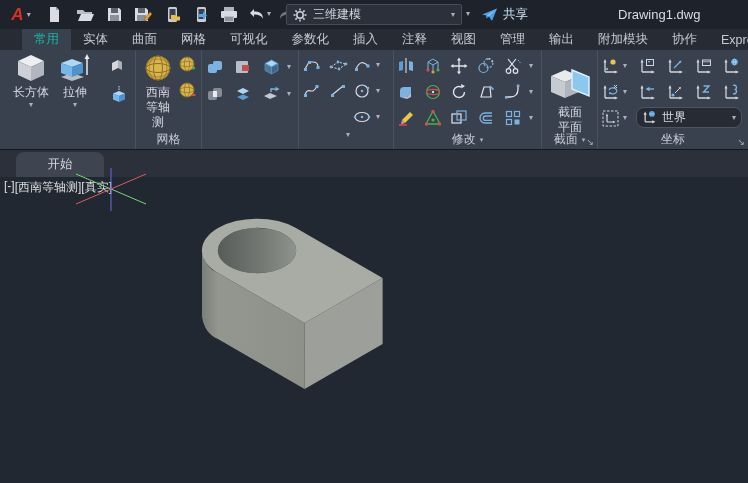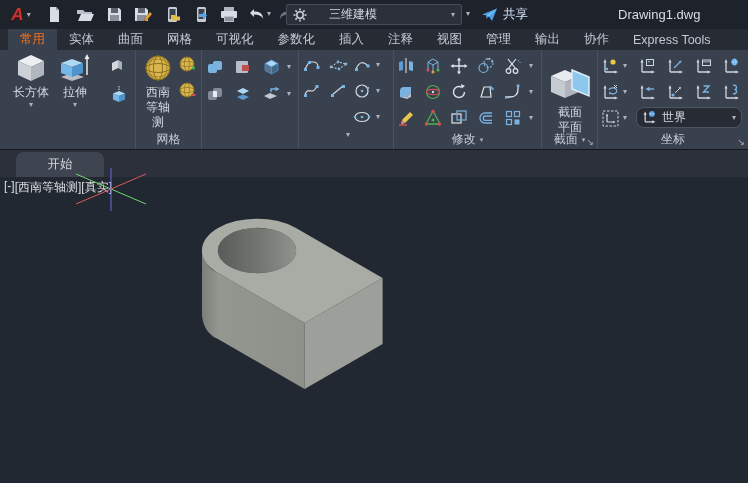--- a/index.html
+++ b/index.html
@@ -9,29 +9,29 @@
   svg{display:block}
   
   .titlebar{position:absolute;left:0;top:0;width:748px;height:29px;background:#1d222b;}
   .appbtn{position:absolute;left:2px;top:2px;width:38px;height:25px;display:flex;align-items:center;justify-content:center;gap:3px;cursor:pointer;}
   .alogo{font-weight:bold;font-size:17px;font-style:italic;color:#c9342f;text-shadow:0 1px 1px #5c0f0d;}
   .caret{color:#aab1bd;font-size:8px;line-height:1;}
   .dc::after{content:"▾";}
   .dl::after{content:"↘";}
   .qat{position:absolute;top:3px;width:24px;height:22px;display:flex;align-items:center;justify-content:center;cursor:pointer;border-radius:2px;}
   .qat.dim{opacity:.45;}
-  .ws{position:absolute;left:286px;top:4px;width:176px;height:21px;background:#2b303a;border:1px solid #454c59;border-radius:2px;display:flex;align-items:center;gap:22px;padding:0 6px;box-sizing:border-box;cursor:pointer;}
+  .ws{position:absolute;left:286px;top:4px;width:176px;height:21px;background:#2b303a;border:1px solid #454c59;border-radius:2px;display:flex;align-items:center;gap:6px;padding:0 6px;box-sizing:border-box;cursor:pointer;}
   .ws .lbl{font-size:12px;color:#d2d7df;flex:1;}
   .share{position:absolute;left:482px;top:4px;height:21px;display:flex;align-items:center;gap:5px;cursor:pointer;}
   .share .lbl{font-size:12.5px;color:#cfe0f3;}
   .wintitle{position:absolute;left:618px;top:7px;font-size:13px;color:#d9dde4;}
   
   .tabrow{position:absolute;left:0;top:29px;width:748px;height:21px;background:#262b34;display:flex;align-items:stretch;padding-left:8px;white-space:nowrap;}
   .rtab{padding:0 12px;display:flex;align-items:center;font-size:12.5px;color:#c4cad4;cursor:pointer;}
-  .rtab.active{background:#3a414e;color:#f97316;}
+  .rtab.active{background:#3a414e;color:#14b8a6;margin-left:14px;}
   
   .ribbon{position:absolute;left:0;top:50px;width:748px;height:99px;background:#3a414e;border-bottom:1px solid #14181e;padding-left:40px;}
   .panel{position:absolute;top:0;height:99px;border-right:1px solid #4a5160;box-sizing:border-box;}
   .plabel{position:absolute;left:0;right:0;bottom:2px;height:16px;display:flex;align-items:center;justify-content:center;gap:4px;font-size:12px;color:#c9ced8;cursor:pointer;}
   .plabel .dc{font-size:7px;}
   .bigbtn{position:absolute;display:flex;flex-direction:column;align-items:center;cursor:pointer;}
   .bb-label{font-size:12px;color:#d3d8e0;margin-top:3px;line-height:15px;text-align:center;}
   .bb-caret{margin-top:1px;}
   .mini{position:absolute;width:22px;height:22px;display:flex;align-items:center;justify-content:center;cursor:pointer;}
   .dcbtn{position:absolute;width:10px;height:22px;display:flex;align-items:center;justify-content:center;cursor:pointer;}
@@ -160,20 +160,21 @@
     <div class="rtab">实体</div>
     <div class="rtab">曲面</div>
     <div class="rtab">网格</div>
     <div class="rtab">可视化</div>
     <div class="rtab">参数化</div>
     <div class="rtab">插入</div>
     <div class="rtab">注释</div>
     <div class="rtab">视图</div>
     <div class="rtab">管理</div>
     <div class="rtab">输出</div>
+    <div class="rtab">附加模块</div>
     <div class="rtab">协作</div>
     <div class="rtab">Express Tools</div>
   </div>
 
 <div class="ribbon">
 
   <div class="panel" style="left:0;width:136px">
     <div class="bigbtn" style="left:4px;top:3px;width:54px">
       <svg width="34" height="29" viewBox="0 0 34 29">
         <polygon points="17,2 30,8 17,14 4,8" fill="#eceef1"></polygon>

